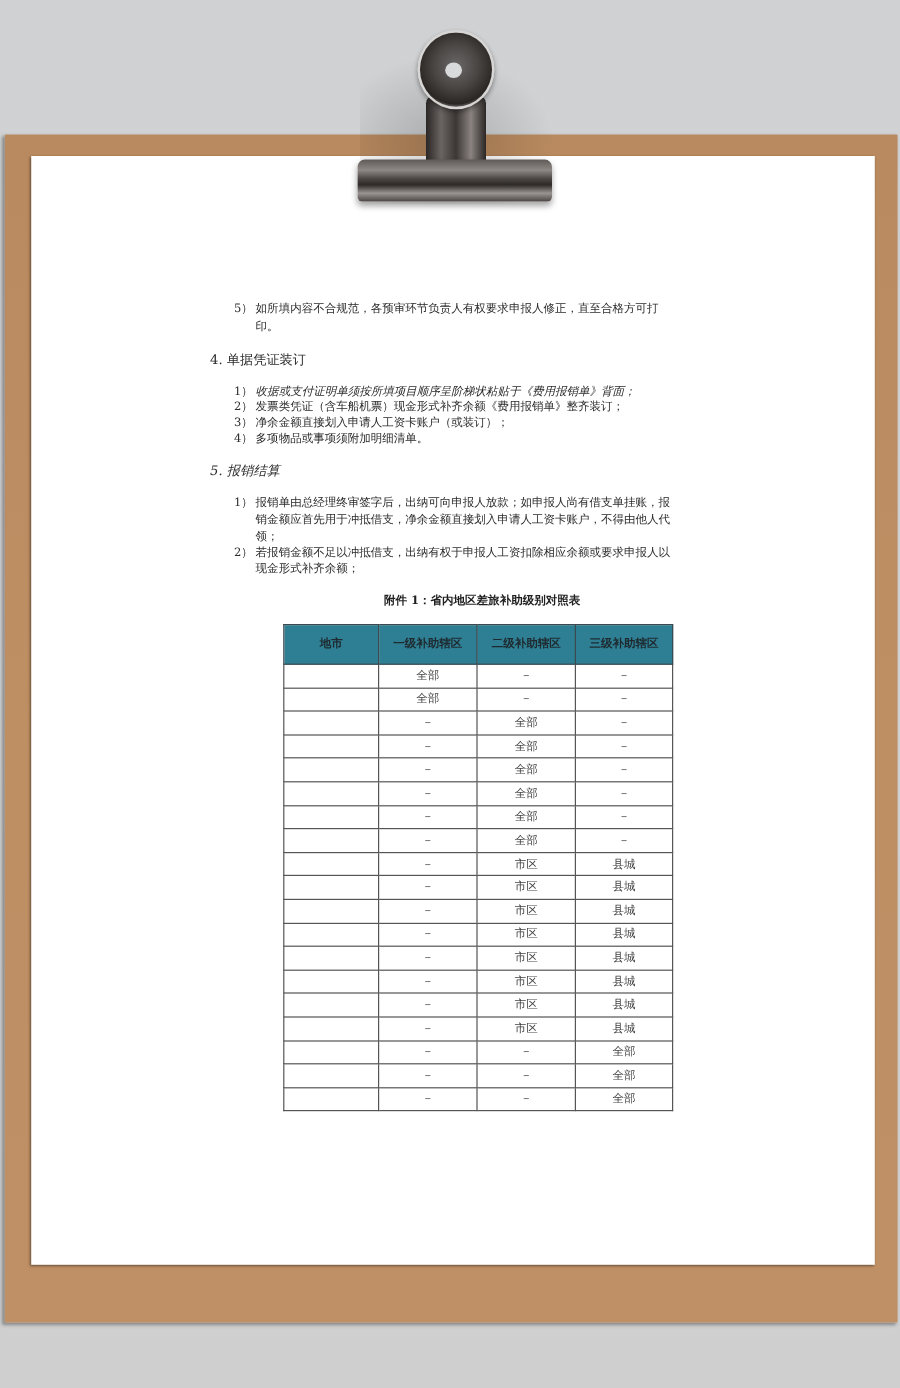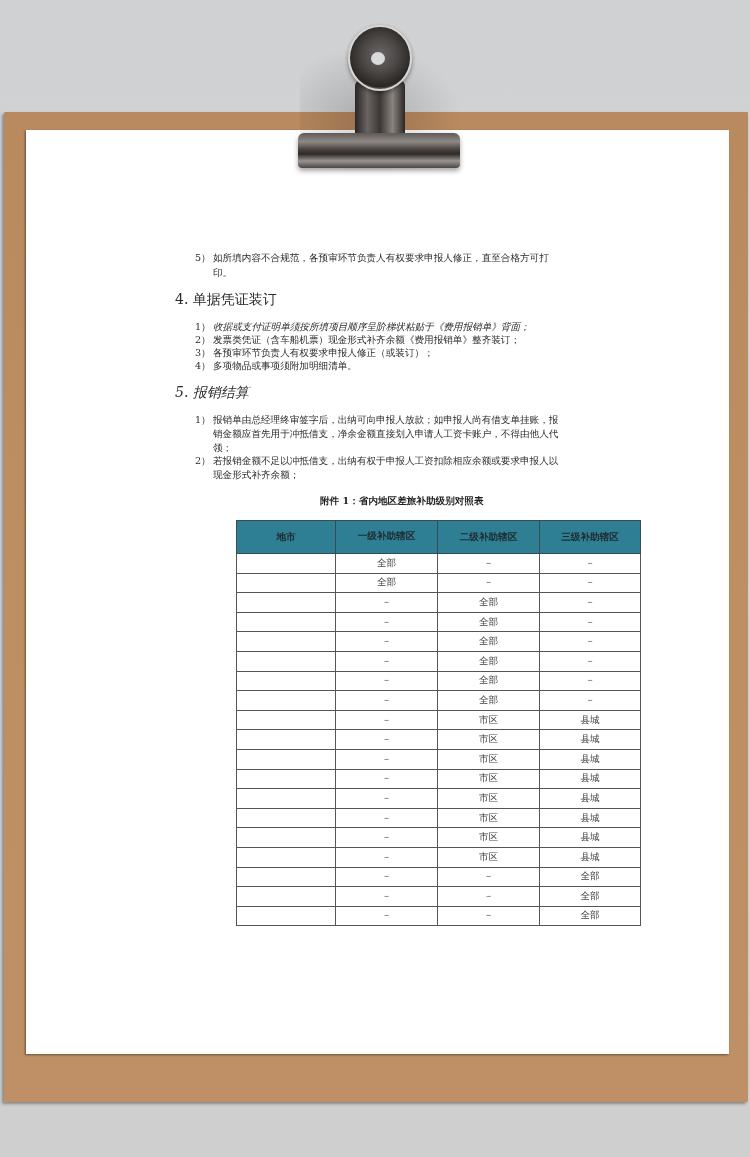--- a/index.html
+++ b/index.html
@@ -41,30 +41,30 @@
   }
   .clip-base {
     position:absolute; left:298px; top:133px; width:162px; height:35px;
     background: linear-gradient(180deg,#5f5957 0%,#8f8986 25%,#4d4846 45%,#2e2a28 60%,#9a9592 80%,#4a4543 100%);
     border-radius:6px 6px 4px 4px;
     box-shadow: 0 3px 5px rgba(0,0,0,0.35);
   }
   
   .doc { position:absolute; left:0; top:0; width:750px; font-size:9.6px; color:#2b2b2b; line-height:13px; }
   .line { position:absolute; white-space:nowrap; }
-  .heading { font-size:14px; }
+  .heading { font-size:11px; }
   .caption { font-weight:bold; font-size:9.6px; color:#1f1f1f;padding-left:32px; }
   
   table.grid {
     position:absolute; left:236px; top:520px; border-collapse:collapse;
     font-size:9.6px; color:#444;
   }
   table.grid th {
     background:#2e7f93; color:#1e2a30; font-weight:bold; height:32px;
-    border:1px solid #3b4a50; text-align:center; line-height:12px; padding:0 16px;
+    border:1px solid #3b4a50; text-align:center; line-height:12px; padding:0 6px;
   }
   table.grid td {
     height:18.6px; border:1px solid #555; text-align:center; padding:0; background:#fff;
   }
   .c0 { width:66px; } .c1 { width:69px;font-family:Liberation Mono, monospace; } .c2 { width:69px; } .c3 { width:68px; }
 </style>
 </head>
 <body>
 
 <div class="board"></div>
@@ -81,21 +81,21 @@
   <span class="line" style="left:195px;top:251px;">5）</span>
   <span class="line" style="left:213px;top:251px;text-align:center;">如所填内容不合规范，各预审环节负责人有权要求申报人修正，直至合格方可打</span>
   <span class="line" style="left:213px;top:266px;">印。</span>
 
   <span class="line heading" style="left:175px;top:293px;">4.  单据凭证装订</span>
   <span class="line" style="left:195px;top:320px;">1）</span>
   <span class="line" style="left:213px;top:320px;font-style:italic;">收据或支付证明单须按所填项目顺序呈阶梯状粘贴于《费用报销单》背面；</span>
   <span class="line" style="left:195px;top:333px;">2）</span>
   <span class="line" style="left:213px;top:333px;">发票类凭证（含车船机票）现金形式补齐余额《费用报销单》整齐装订；</span>
   <span class="line" style="left:195px;top:346px;">3）</span>
-  <span class="line" style="left:213px;top:346px;">各预审环节负责人有权要求申报人修正（或装订）；</span>
+  <span class="line" style="left:213px;top:346px;">净余金额直接划入申请人工资卡账户（或装订）；</span>
   <span class="line" style="left:195px;top:359px;">4）</span>
   <span class="line" style="left:213px;top:359px;">多项物品或事项须附加明细清单。</span>
 
   <span class="line heading" style="left:175px;top:386px;font-style:italic;">5.  报销结算</span>
   <span class="line" style="left:195px;top:413px;">1）</span>
   <span class="line" style="left:213px;top:413px;">报销单由总经理终审签字后，出纳可向申报人放款；如申报人尚有借支单挂账，报</span>
   <span class="line" style="left:213px;top:427px;">销金额应首先用于冲抵借支，净余金额直接划入申请人工资卡账户，不得由他人代</span>
   <span class="line" style="left:213px;top:441px;">领；</span>
   <span class="line" style="left:195px;top:454px;">2）</span>
   <span class="line" style="left:213px;top:454px;">若报销金额不足以冲抵借支，出纳有权于申报人工资扣除相应余额或要求申报人以</span>

